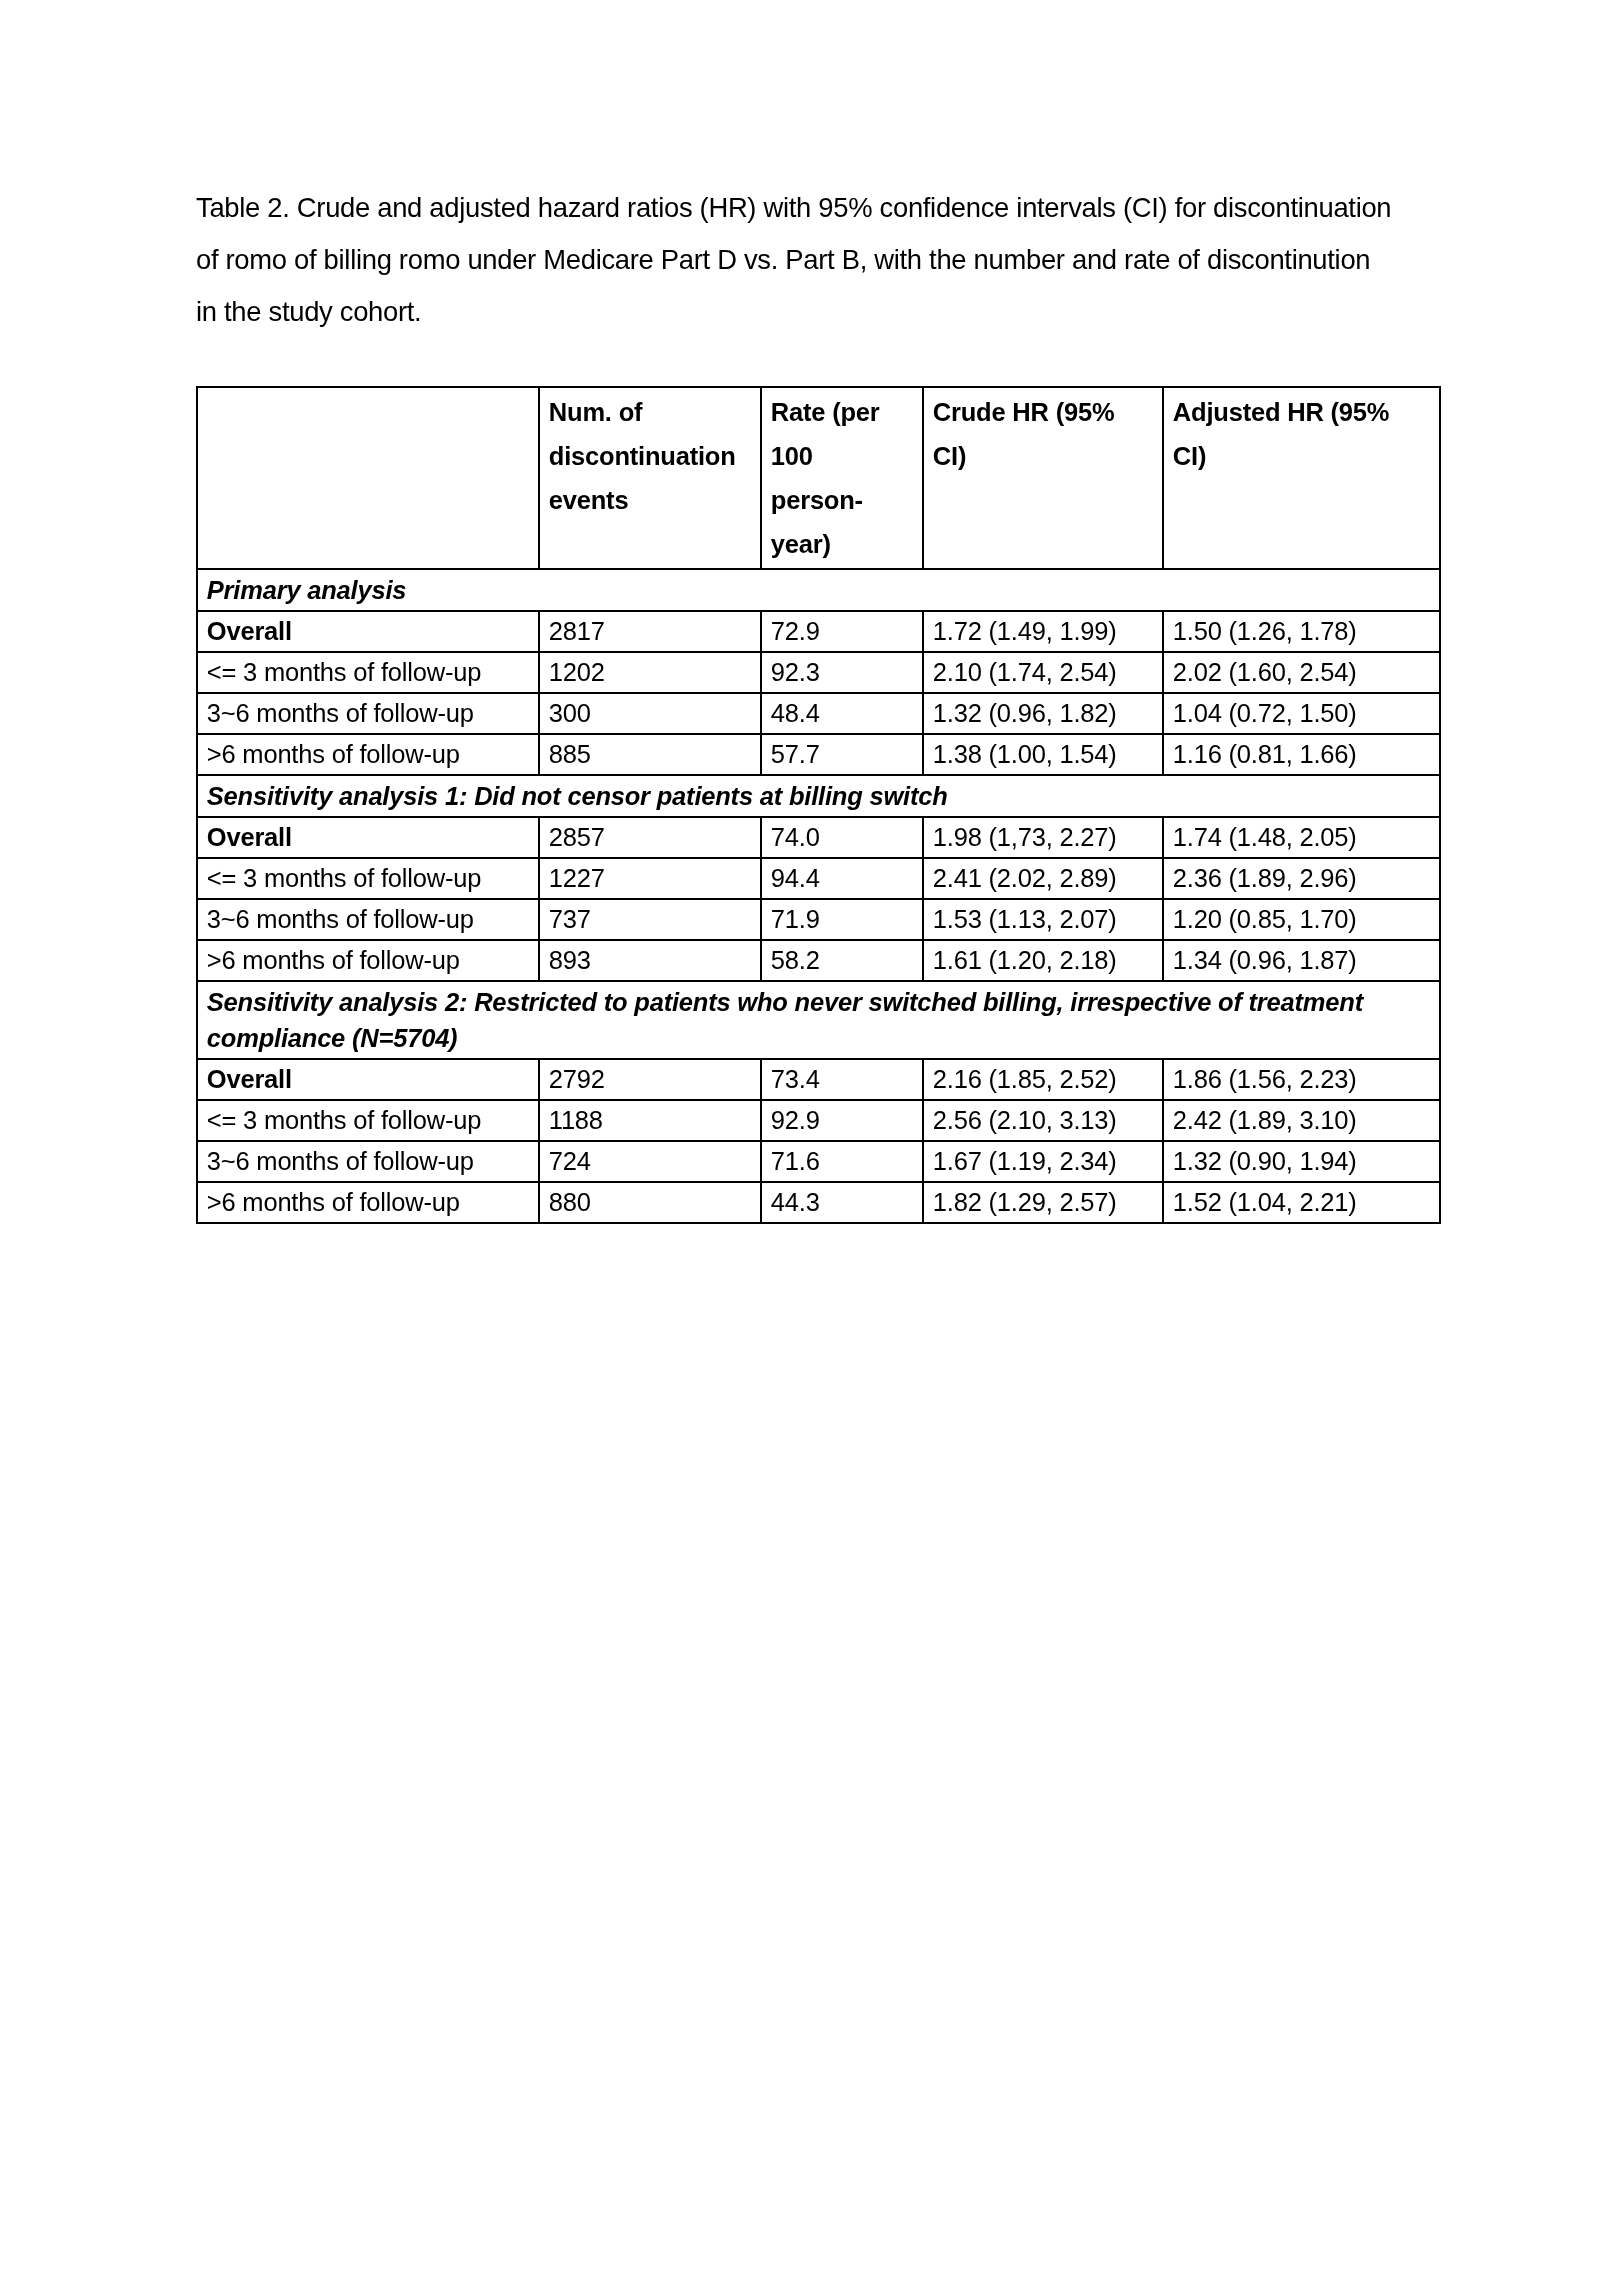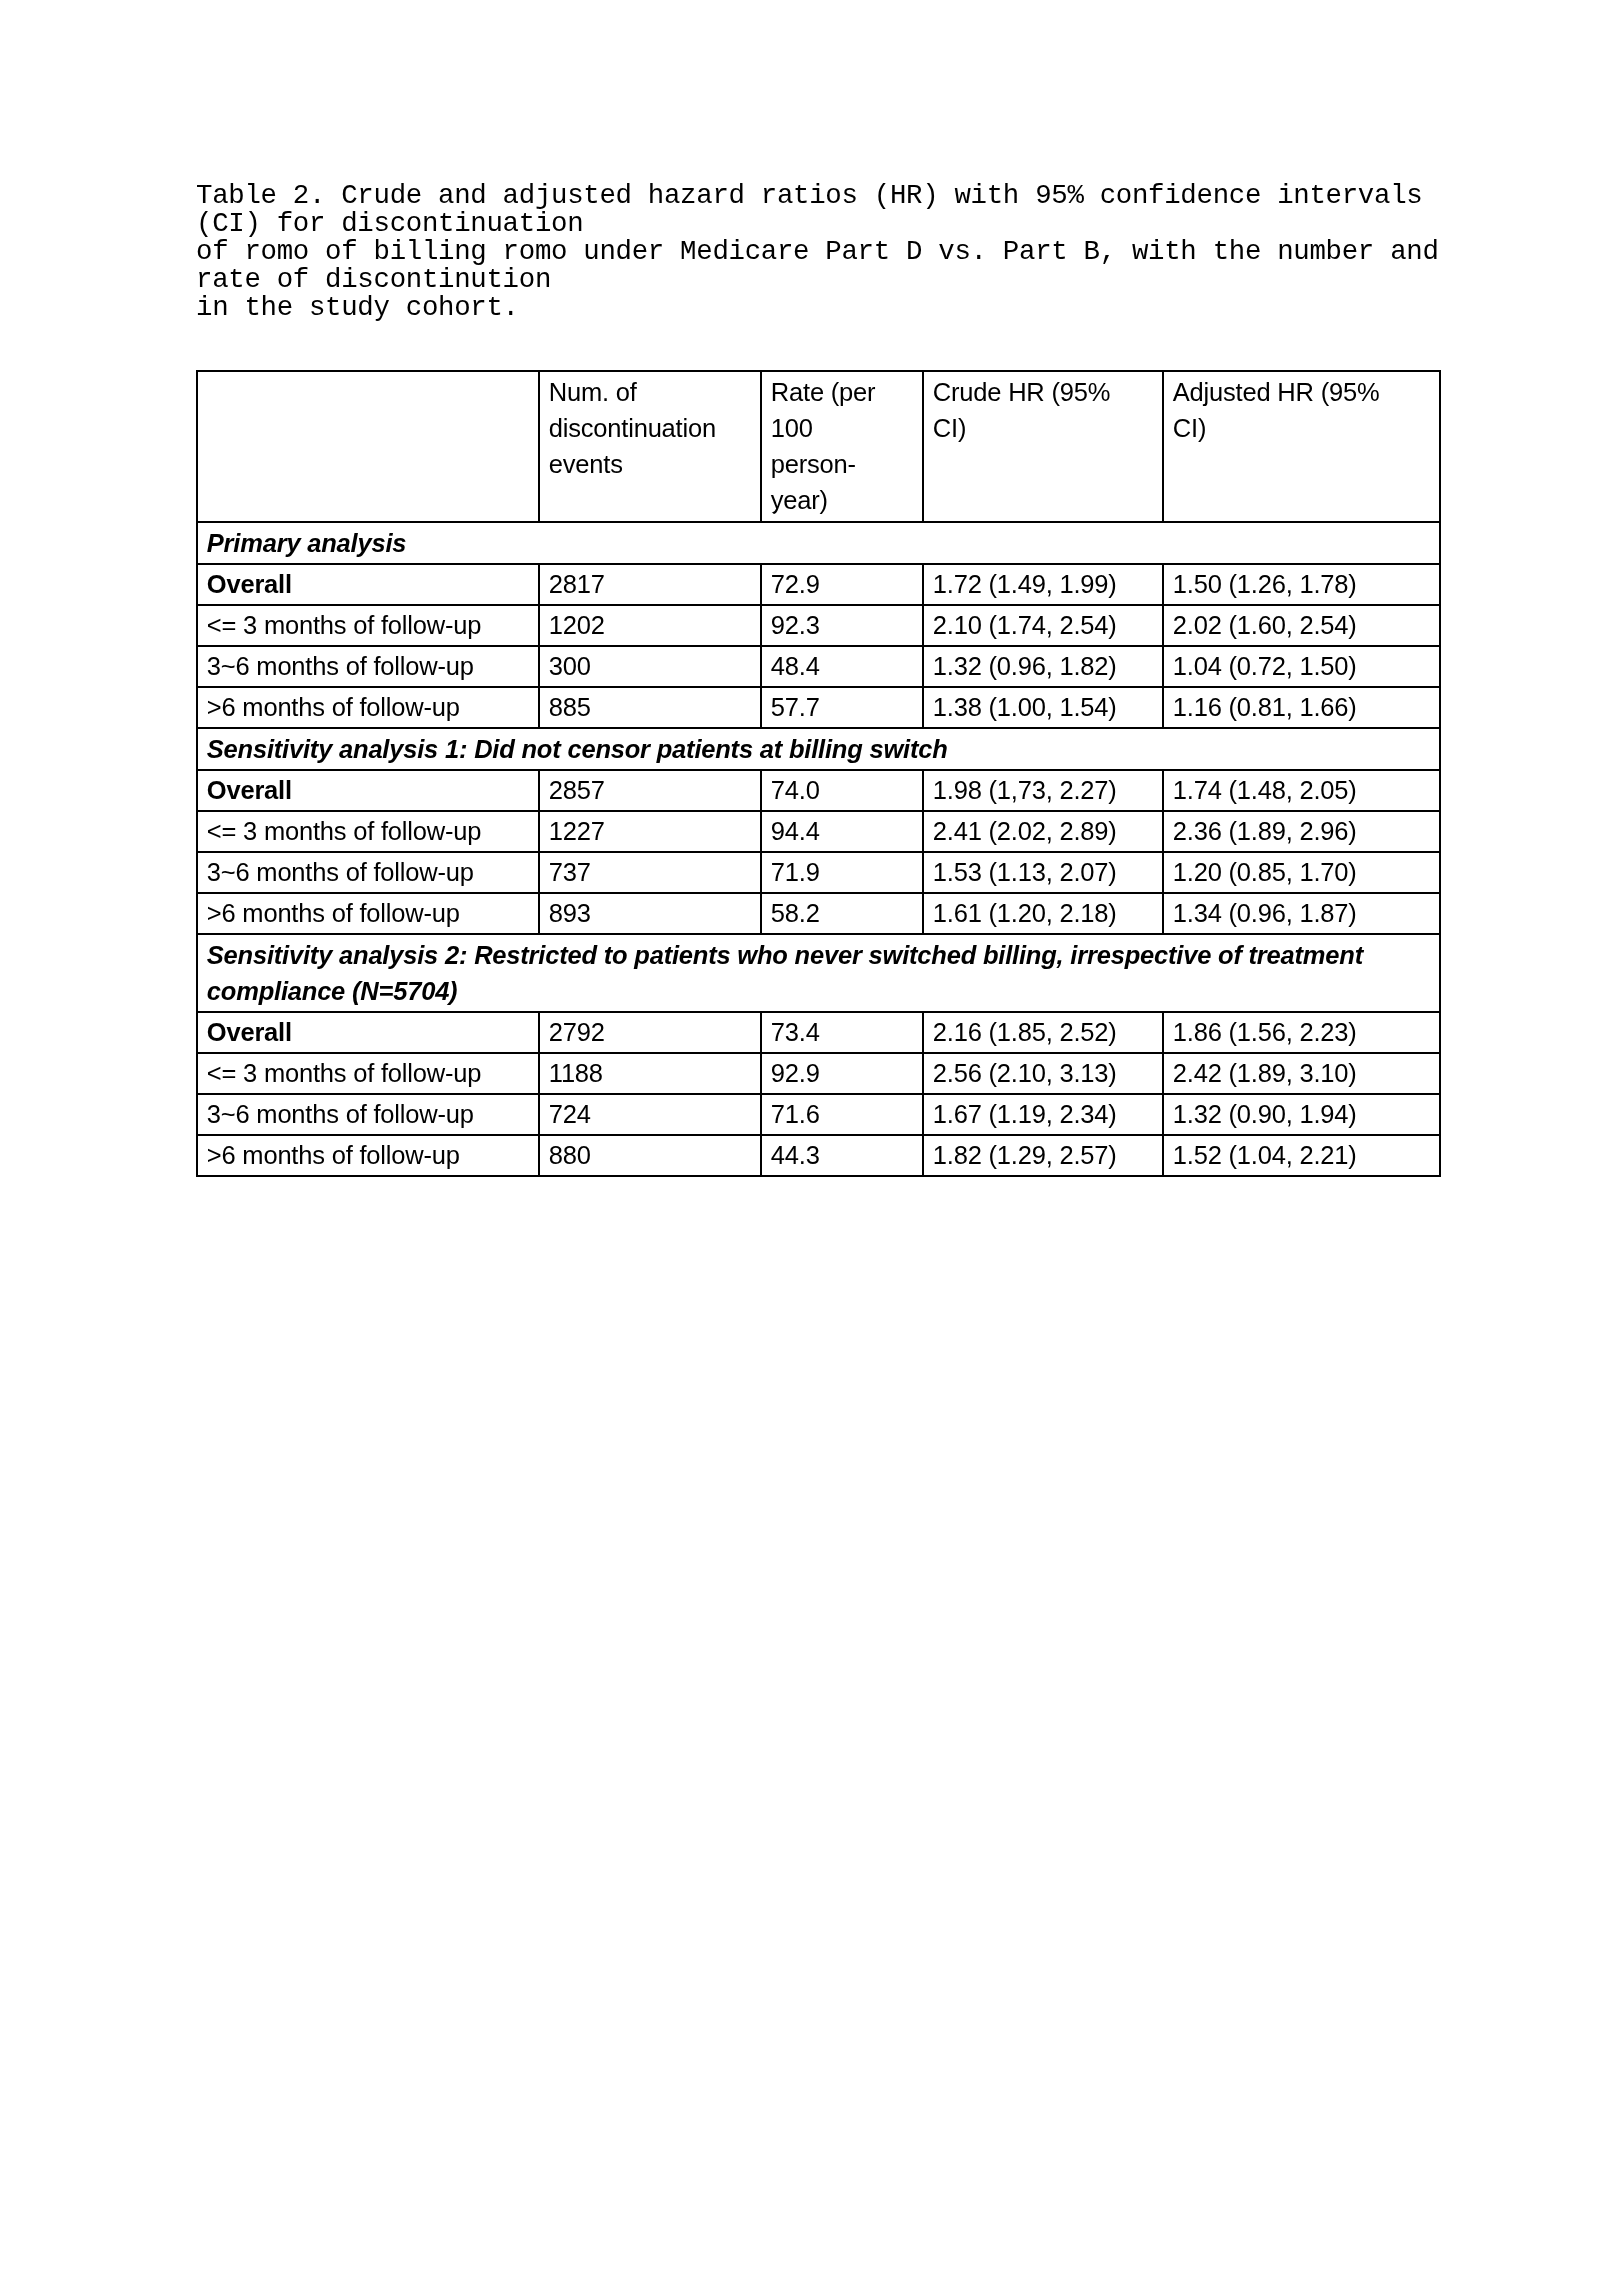--- a/index.html
+++ b/index.html
@@ -14,46 +14,45 @@
     box-sizing: border-box;
     padding-top: 182px;
     background: #ffffff;
     color: #000000;
     font-family: "Liberation Sans", sans-serif;
   }
   .caption {
     margin: 0 0 0 196px;
     width: 1294px;
     font-size: 27.4px;
-    line-height: 28px;
+    line-height: 52px;
     letter-spacing: -0.3px;
     white-space: pre-line;
-    font-family: Liberation Mono, monospace;
   }
   table.results {
     margin: 48px 0 0 196px;
     width: 1244px;
     table-layout: fixed;
     border-collapse: collapse;
     border: 2.9px solid #000000;
     font-size: 25.5px;
     letter-spacing: -0.2px;
   }
   table.results th,
   table.results td {
     border: 2px solid #000000;
     padding: 2px 8.8px;
     text-align: left;
     overflow: hidden;
   }
   thead th {
-    font-weight: normal;
+    font-weight: bold;
     vertical-align: top;
     height: 145px;
-    line-height: 36px;
+    line-height: 44px;
     padding-top: 4.9px;
     border-bottom: 2.9px solid #000000;
     white-space: pre-line;
     border-radius: 30px;
   }
   tbody td {
     line-height: 35px;
     vertical-align: middle;
   }
   tr.data-row {

